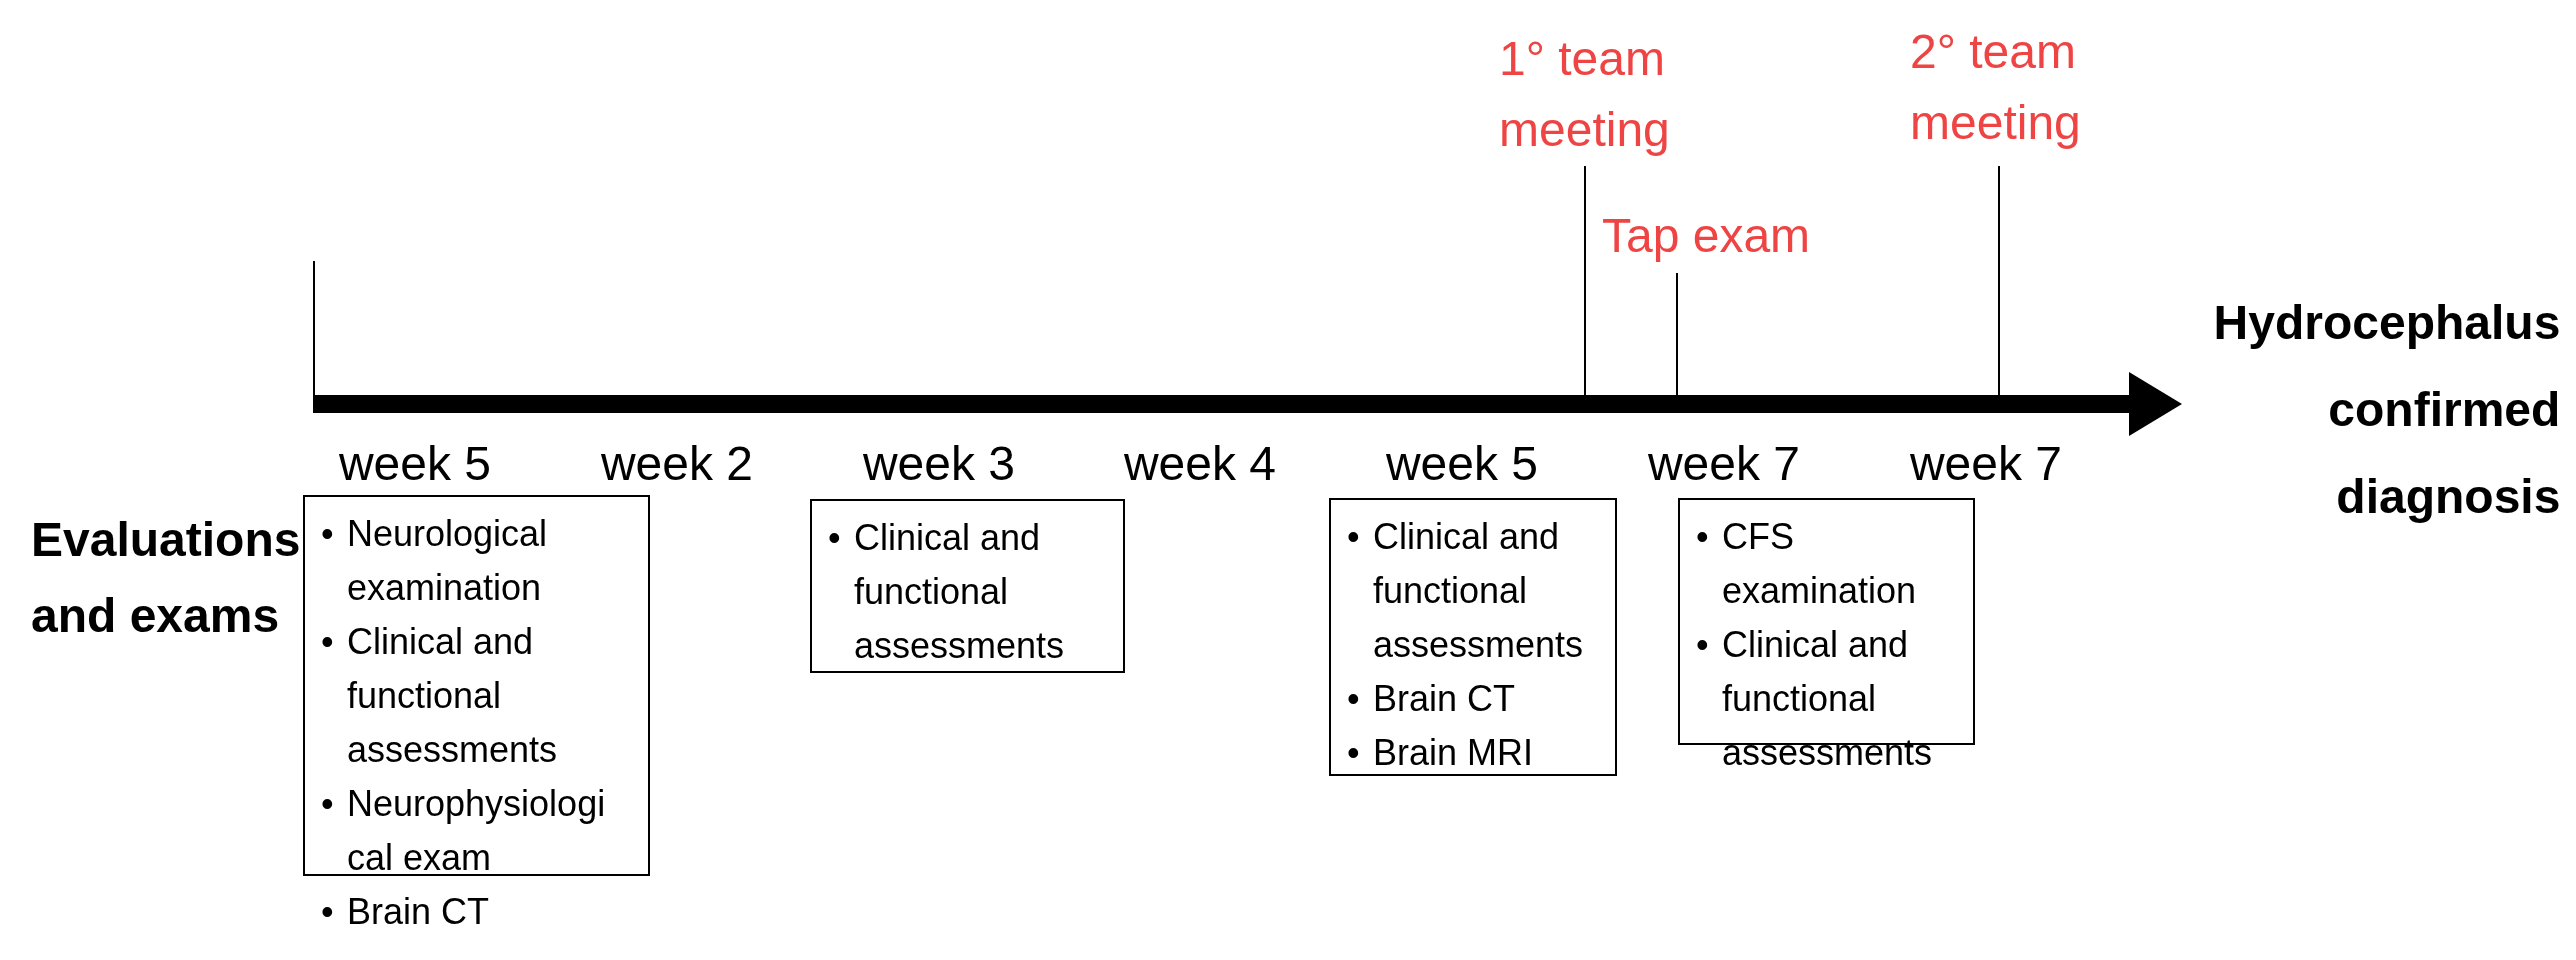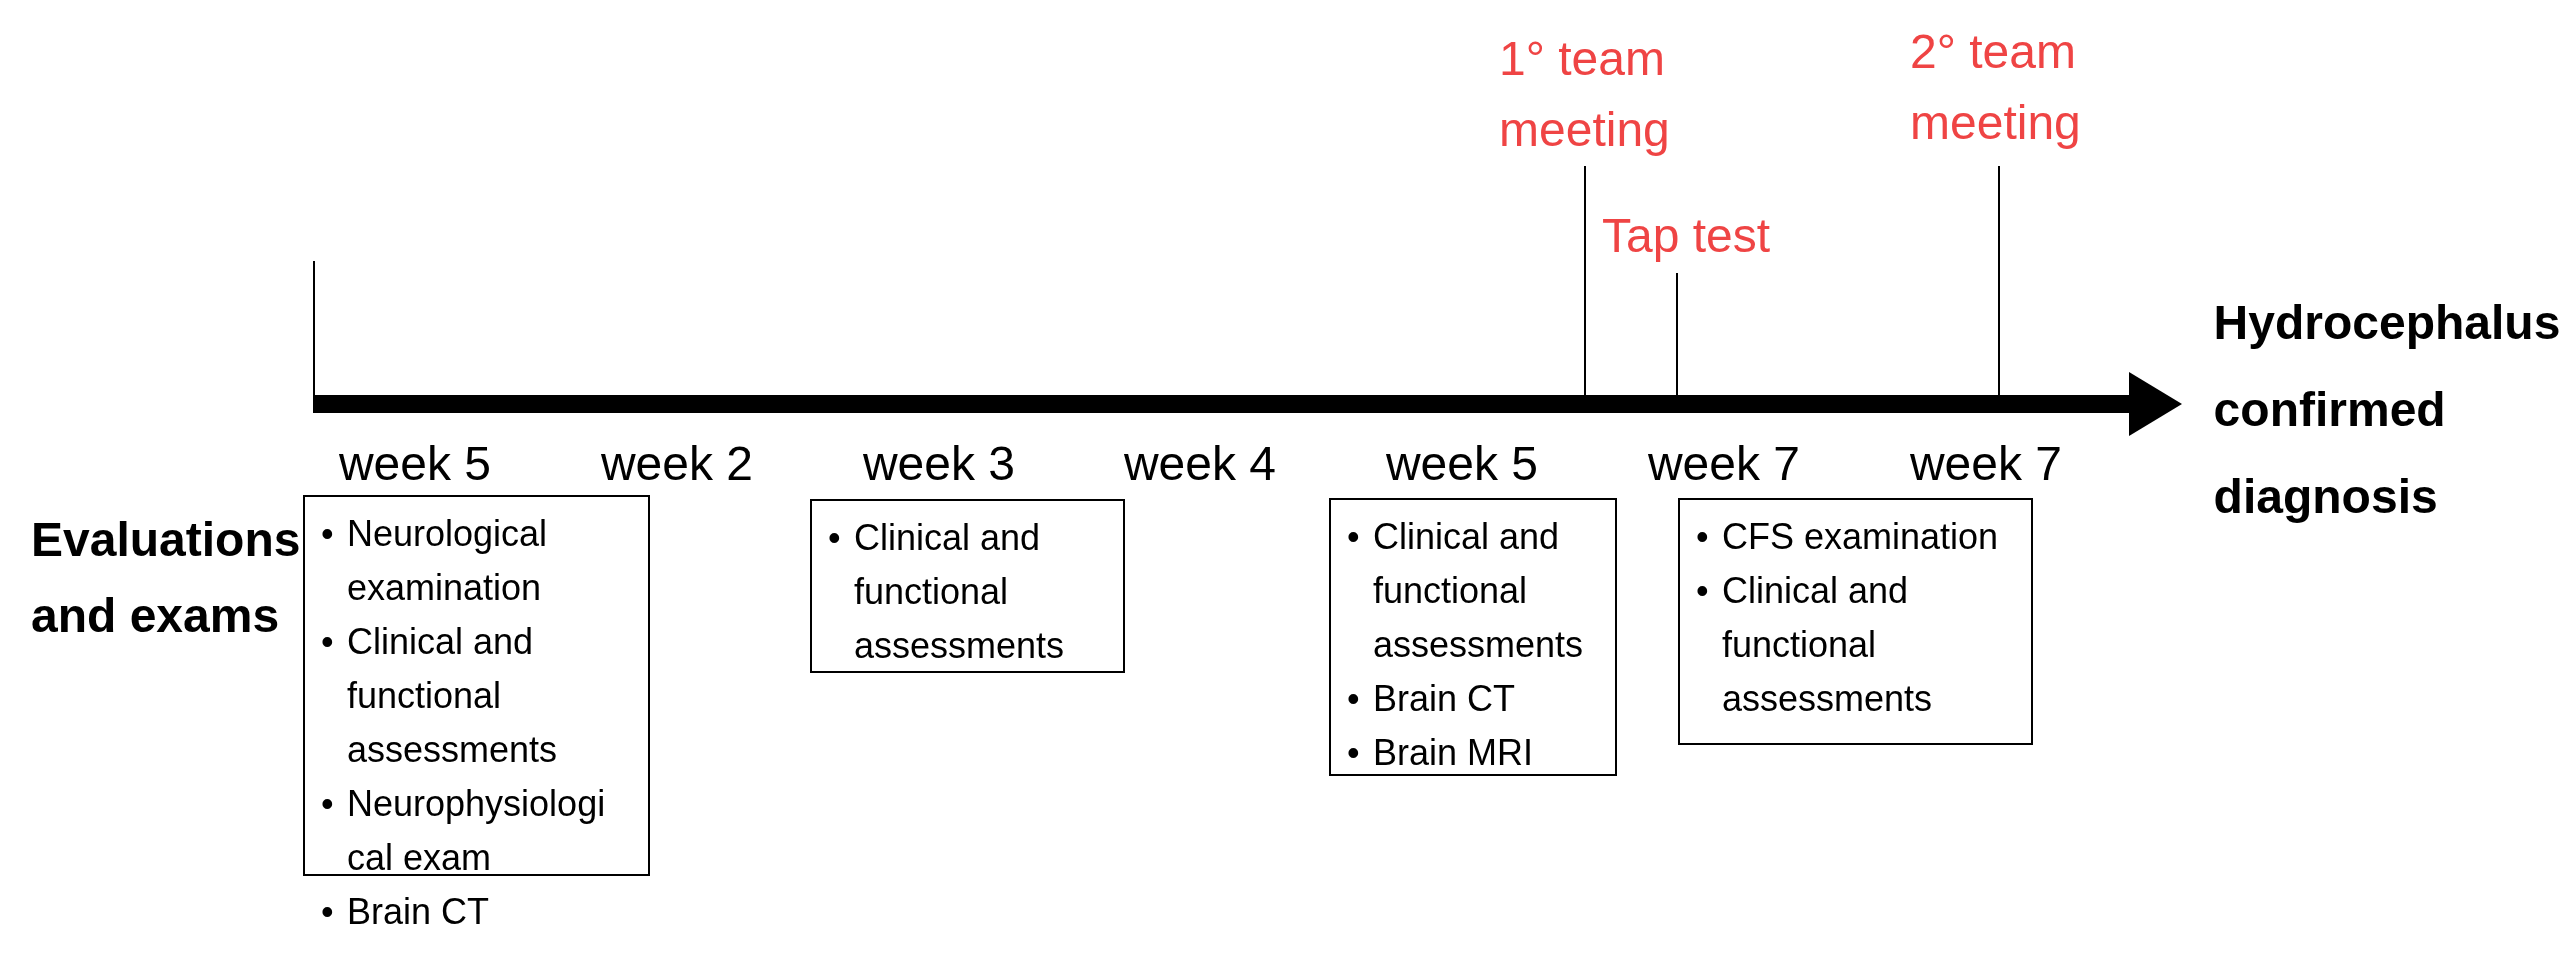--- a/index.html
+++ b/index.html
@@ -42,21 +42,21 @@
     top:431px;
     transform:translateX(-50%);
     font-size:48px;
     line-height:65px;
     white-space:nowrap;
   }
   .outcome {
     position:absolute;
     left:2387px; top:279px;
     transform:translateX(-50%);
-    text-align:left;
+    text-align:right;
     font-weight:bold;
     font-size:48px;
     line-height:87px;
     white-space:pre-line;
   }
   .row-label {
     position:absolute;
     left:31px; top:502px;
     font-weight:bold;
     font-size:48px;
@@ -82,35 +82,35 @@
   }
   .exam-box li::before {
     content:"\2022";
     position:absolute;
     left:-26px;
     top:0;
   }
   .box1 { left:303px;  top:495px; width:347px; height:381px; }
   .box2 { left:810px; top:499px; width:315px; height:174px; }
   .box3 { left:1329px; top:498px; width:288px; height:278px; }
-  .box4 { left:1678px; top:498px; width:355px; height:247px; }
+  .box4 { left:1678px; top:498px; width:297px; height:247px; }
   .w1 { left:415px; }  .w2 { left:677px; }  .w3 { left:939px; }
   .w4 { left:1200px; } .w5 { left:1462px; } .w6 { left:1724px; }
   .w7 { left:1986px; }
 </style>
 </head>
 <body>
 
 <div class="canvas">
 
 
   <div class="label" style="left:1499px; top:22.6px;">1° team
 meeting</div>
 
-  <div class="label" style="left:1602px; top:200px;">Tap test</div>
+  <div class="label" style="left:1602px; top:200px;">Tap exam</div>
 
   <div class="label" style="left:1910px; top:16px;">2° team
 meeting</div>
 
   <div class="tick" style="left:313px;  top:261px; height:135px;"></div>
   <div class="tick" style="left:1584px; top:166px; height:230px;"></div>
   <div class="tick" style="left:1676px; top:273px; height:123px;"></div>
   <div class="tick" style="left:1998px; top:166px; height:230px;"></div>
 
   <div class="arrow-shaft"></div>

